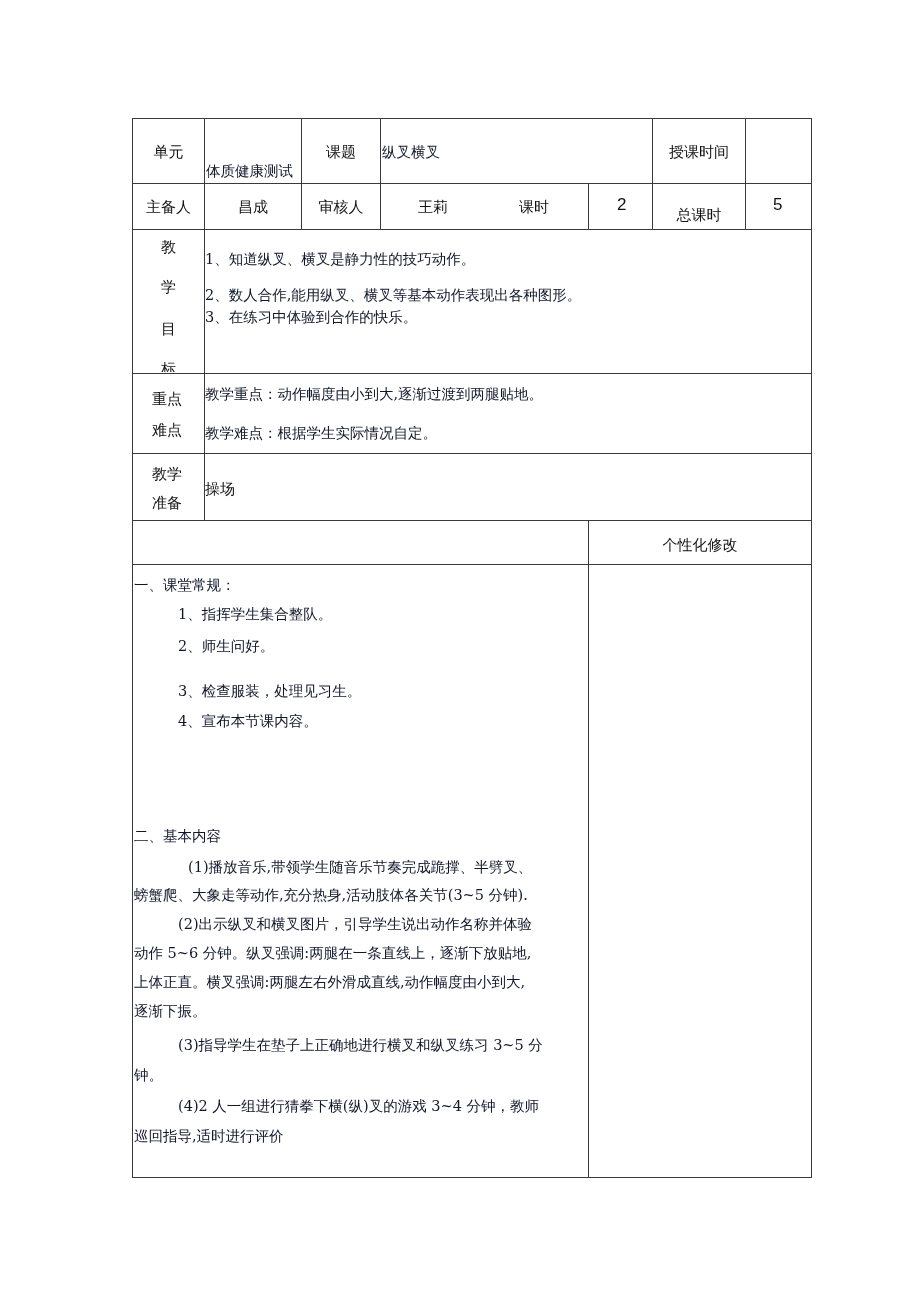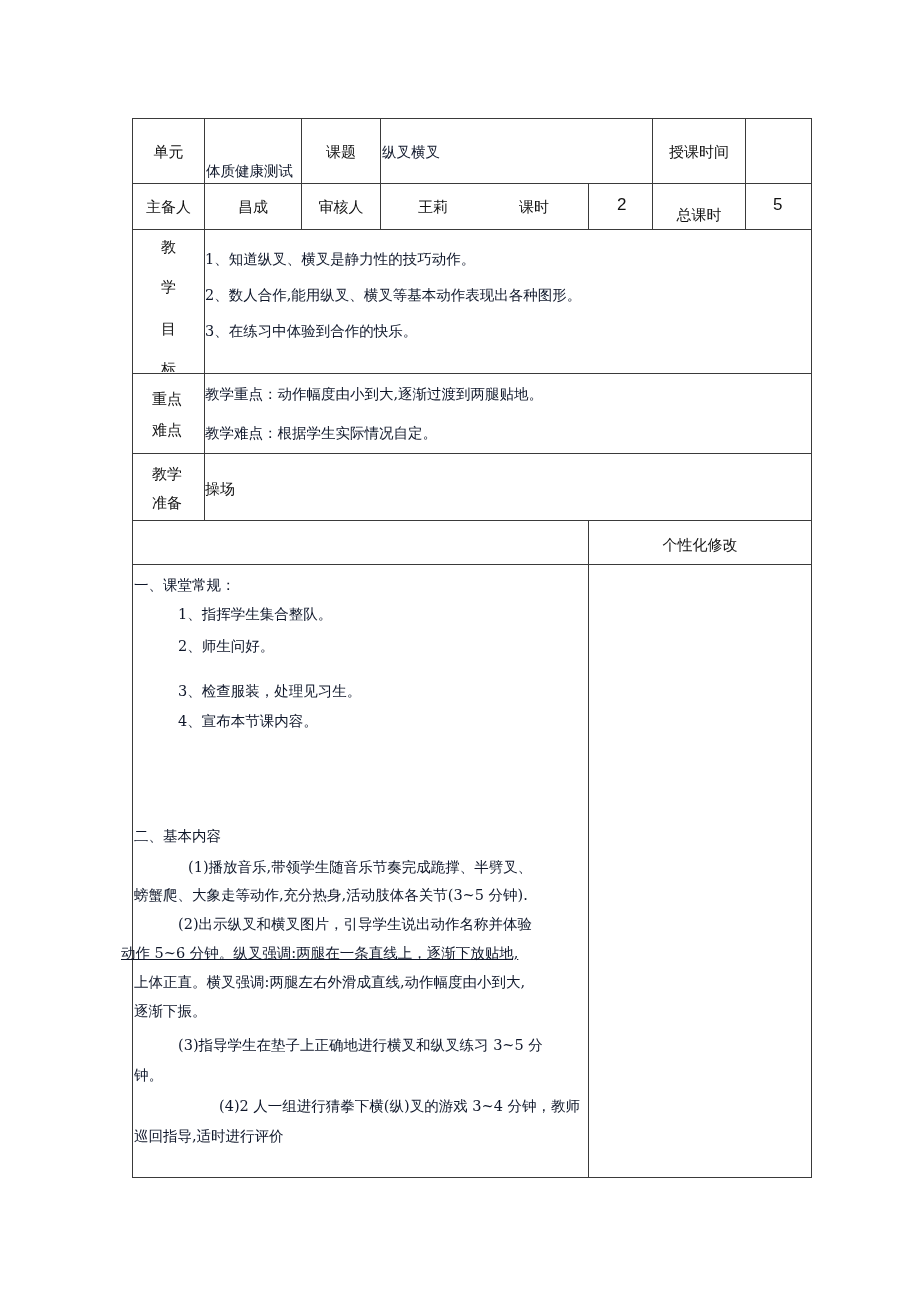--- a/index.html
+++ b/index.html
@@ -64,21 +64,21 @@
   <div class="t num" style="left:773px; top:196px;">5</div>
 
   <div class="t" style="left:161px; top:238px;">教</div>
   <div class="t" style="left:161px; top:278px;">学</div>
   <div class="t" style="left:161px; top:320px;">目</div>
   <div style="position:absolute; left:133px; top:358px; width:71px; height:14px; overflow:hidden;">
     <div class="t" style="left:28px; top:2px;">标</div>
   </div>
   <div class="t serif" style="left:205px; top:250px;">1、知道纵叉、横叉是静力性的技巧动作。</div>
   <div class="t serif" style="left:205px; top:286px;">2、数人合作,能用纵叉、横叉等基本动作表现出各种图形。</div>
-  <div class="t serif" style="left:205px; top:322px;">3、在练习中体验到合作的快乐。</div>
+  <div class="t serif" style="left:205px; top:308px;">3、在练习中体验到合作的快乐。</div>
 
   <div class="t" style="left:152px; top:390px;">重点</div>
   <div class="t" style="left:152px; top:421px;">难点</div>
   <div class="t serif" style="left:205px; top:385px;">教学重点：动作幅度由小到大,逐渐过渡到两腿贴地。</div>
   <div class="t serif" style="left:205px; top:424px;">教学难点：根据学生实际情况自定。</div>
 
   <div class="t" style="left:152px; top:465px;text-align:center;">教学</div>
   <div class="t" style="left:152px; top:494px;">准备</div>
   <div class="t" style="left:205px; top:480px;">操场</div>
 
@@ -87,22 +87,22 @@
   <div class="t serif" style="left:134px; top:576px;">一、课堂常规：</div>
   <div class="t serif" style="left:178px; top:605px;">1、指挥学生集合整队。</div>
   <div class="t serif" style="left:178px; top:637px;">2、师生问好。</div>
   <div class="t serif" style="left:178px; top:682px;">3、检查服装，处理见习生。</div>
   <div class="t serif" style="left:178px; top:712px;">4、宣布本节课内容。</div>
 
   <div class="t serif" style="left:134px; top:827px;">二、基本内容</div>
   <div class="t serif" style="left:188px; top:858px;">(1)播放音乐,带领学生随音乐节奏完成跪撑、半劈叉、</div>
   <div class="t serif" style="left:134px; top:886px;">螃蟹爬、大象走等动作,充分热身,活动肢体各关节(3~5 分钟).</div>
   <div class="t serif" style="left:178px; top:915px;">(2)出示纵叉和横叉图片，引导学生说出动作名称并体验</div>
-  <div class="t serif" style="left:121px; top:944px;text-decoration:underline;">动作 5~6 分钟。纵叉强调:两腿在一条直线上，逐渐下放贴地,</div>
+  <div class="t serif" style="left:134px; top:944px;">动作 5~6 分钟。纵叉强调:两腿在一条直线上，逐渐下放贴地,</div>
   <div class="t serif" style="left:134px; top:973px;">上体正直。横叉强调:两腿左右外滑成直线,动作幅度由小到大,</div>
   <div class="t serif" style="left:134px; top:1002px;">逐渐下振。</div>
   <div class="t serif" style="left:178px; top:1036px;">(3)指导学生在垫子上正确地进行横叉和纵叉练习 3~5 分</div>
   <div class="t serif" style="left:134px; top:1066px;">钟。</div>
-  <div class="t serif" style="left:178px; top:1097px;margin-left:41px;">(4)2 人一组进行猜拳下横(纵)叉的游戏 3~4 分钟，教师</div>
+  <div class="t serif" style="left:178px; top:1097px;">(4)2 人一组进行猜拳下横(纵)叉的游戏 3~4 分钟，教师</div>
   <div class="t serif" style="left:134px; top:1127px;">巡回指导,适时进行评价</div>
 
   <div class="t" style="left:595px; top:576px;"></div>
 </div>
 
 </body></html>

